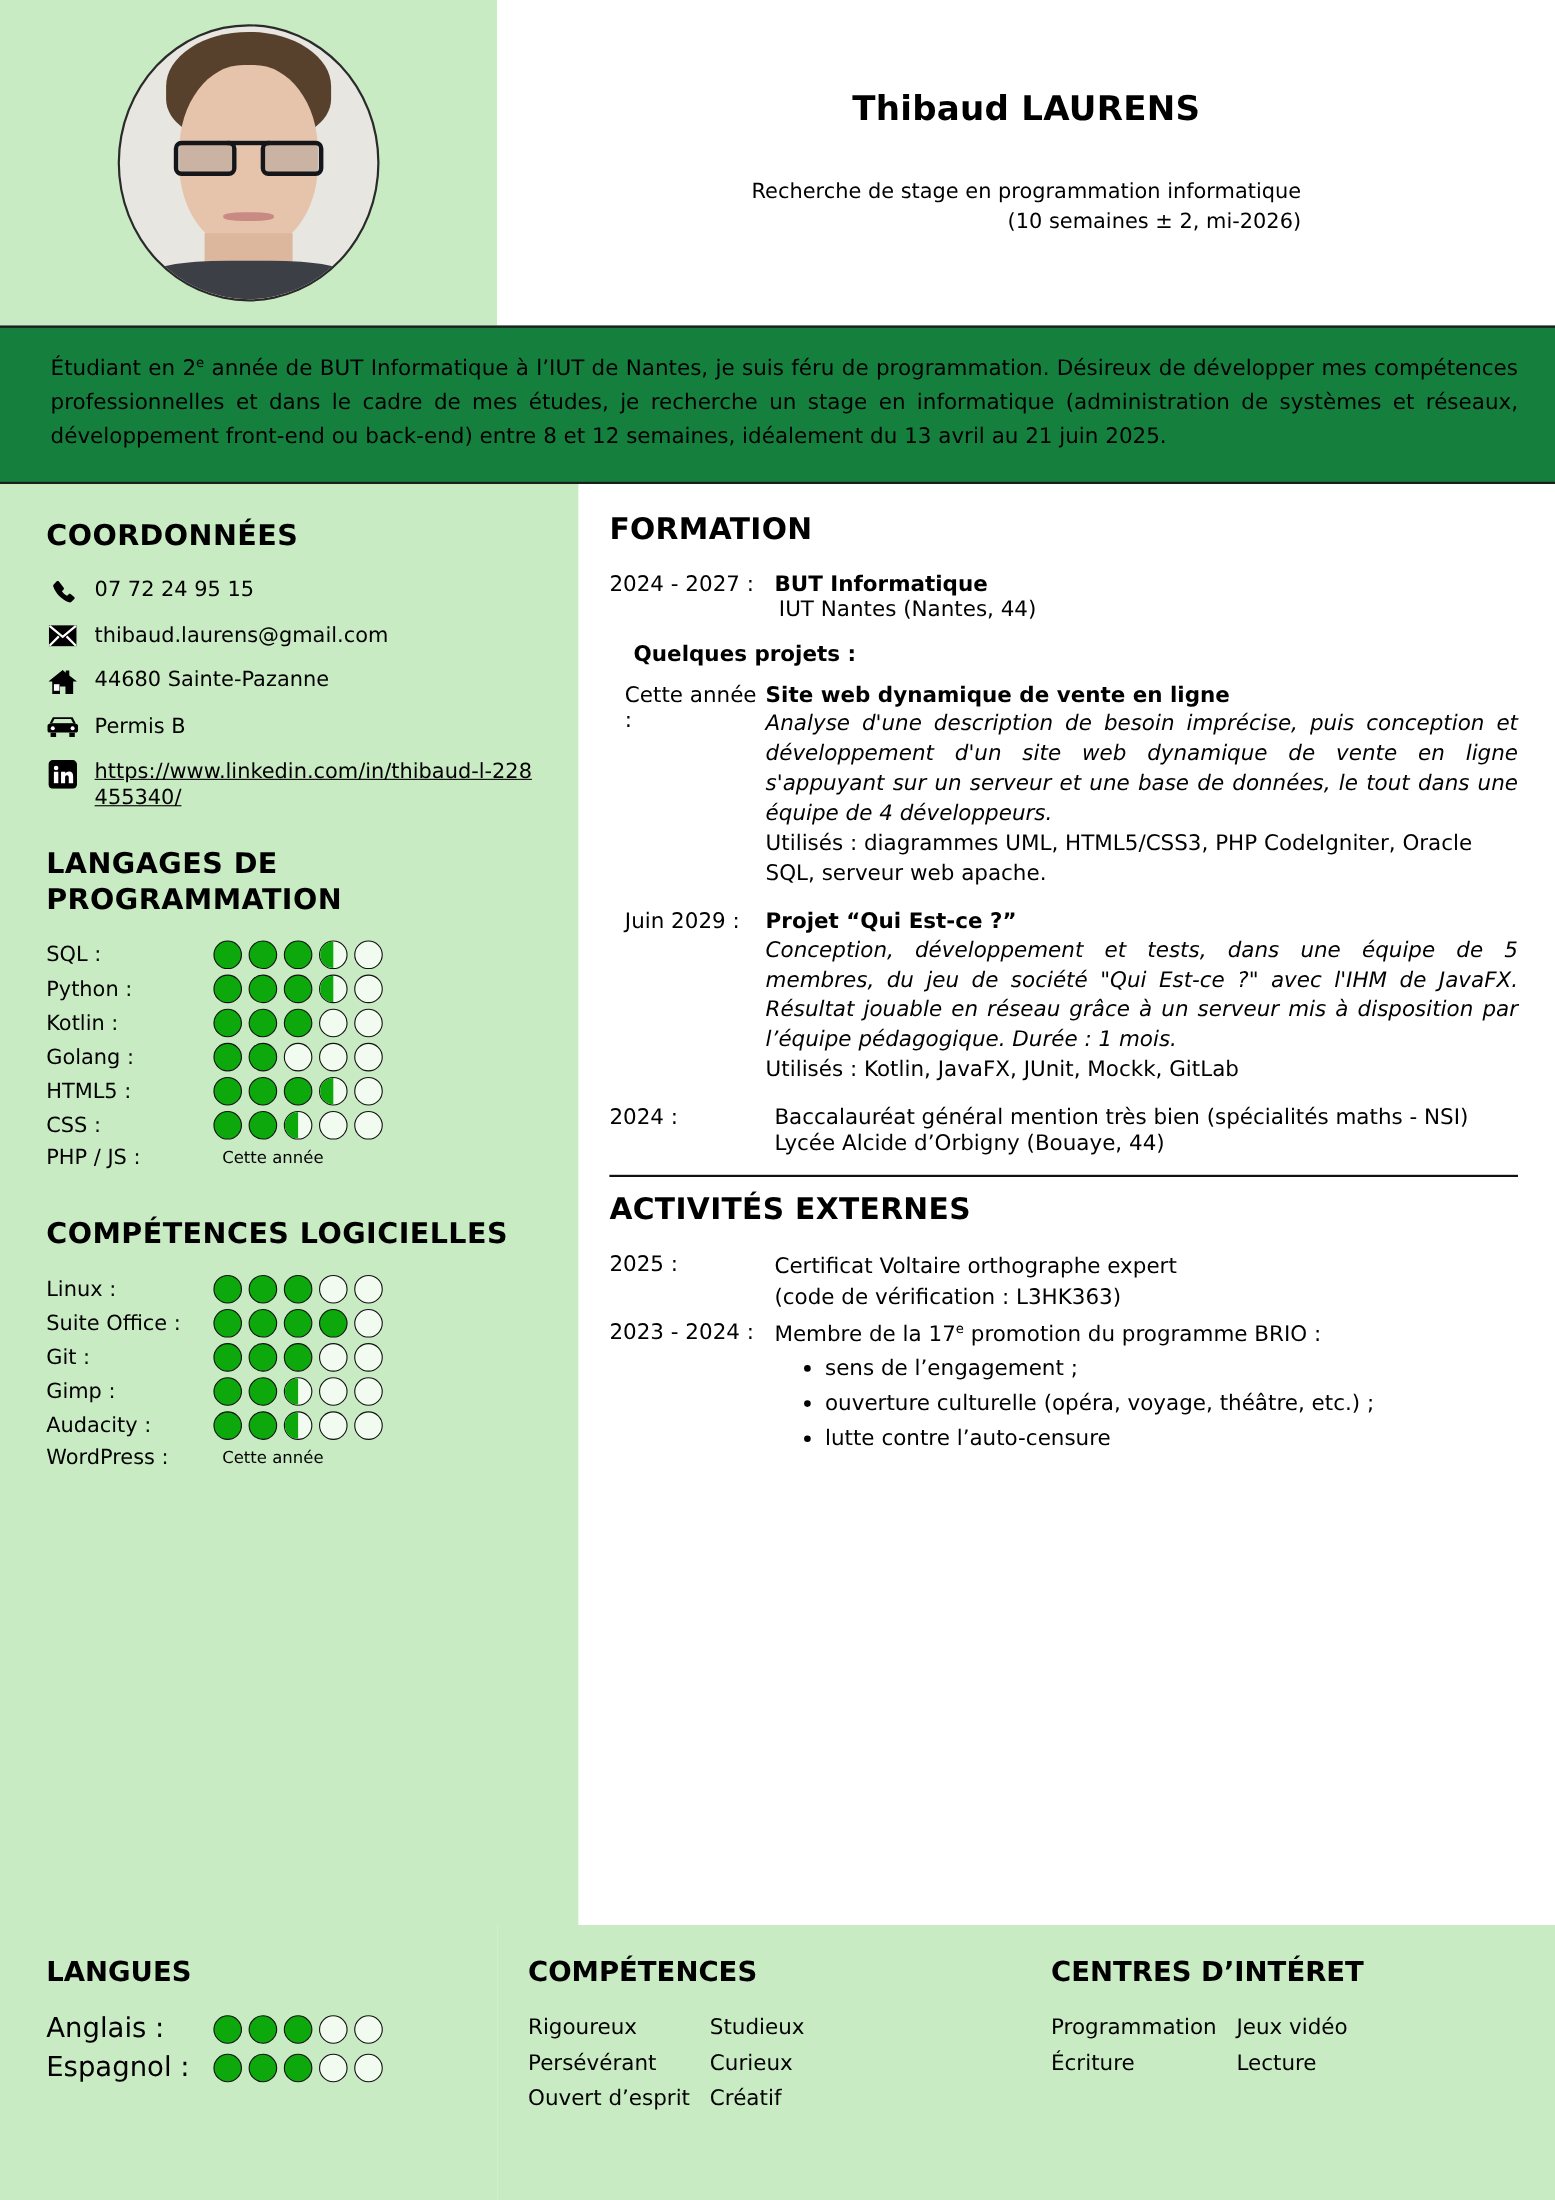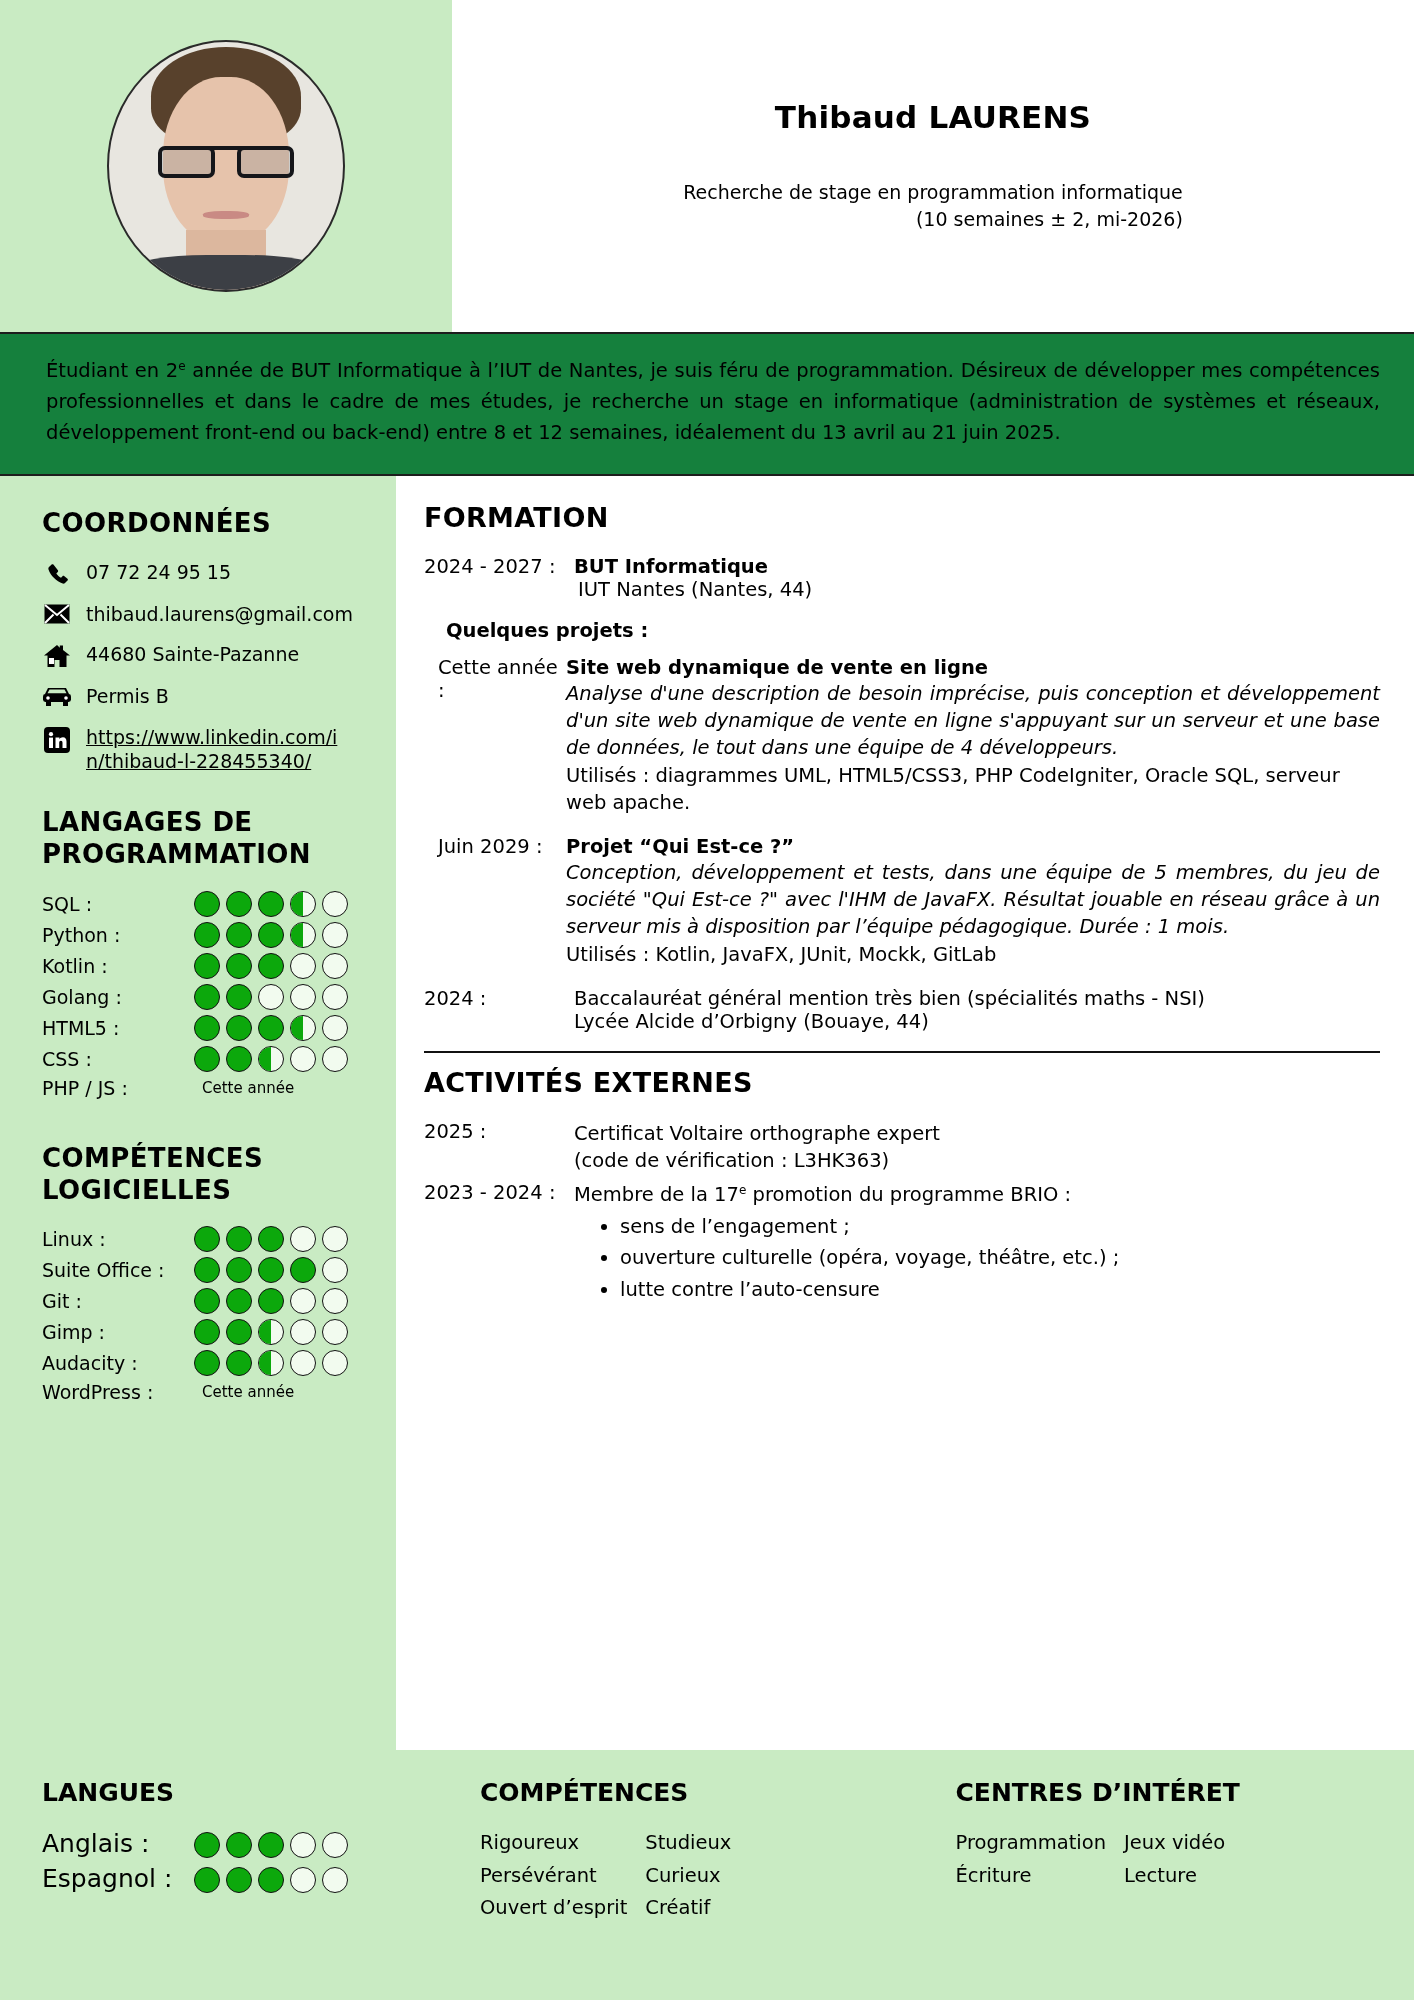--- a/index.html
+++ b/index.html
@@ -6,21 +6,21 @@
   html, body { margin:0; padding:0; }
   body {
     width:1414px; height:2000px;
     font-family:"DejaVu Sans","Liberation Sans",sans-serif;
     background:#ffffff; color:#000000;
     position:relative; overflow:hidden;
   }
   .page { position:absolute; inset:0; display:flex; flex-direction:column; }
 
   
-  .header { height:332px; display:flex; flex:0 0 auto; }
+  .header { height:296px; display:flex; flex:0 0 auto; }
   .photo-pane {
     width:452px; background:#c9ebc3; display:flex;
     align-items:center; justify-content:center;
   }
   .avatar {
     width:238px; height:252px; border-radius:50%;
     border:2px solid #2a2a2a; overflow:hidden; position:relative;
     background:#e8e6e0;
   }
   .avatar .hair { position:absolute; left:18%; top:2%; width:64%; height:40%;
@@ -51,21 +51,21 @@
   .intro {
     background:#15803d; border-top:2px solid #1d1d1d; border-bottom:2px solid #1d1d1d;
     padding:22px 34px 26px 46px; font-size:19.5px; line-height:1.58;
     text-align:justify; flex:0 0 auto;
   }
   .intro sup { font-size:12px; vertical-align:super; }
 
   
   .body { flex:1; display:flex; min-height:0; }
   .sidebar {
-    width:396px; background:#c9ebc3; padding:32px 0 0 0;
+    width:526px; background:#c9ebc3; padding:32px 0 0 0;
     display:flex; flex-direction:column;
   }
   .sidebar-inner { padding:0 42px; }
   .main { flex:1; background:#ffffff; padding:26px 34px 0 28px; }
 
   h2.side-head {
     font-size:26px; font-weight:bold; letter-spacing:.4px;
     margin:0 0 20px 0; line-height:1.22;
   }
   .contact-list { margin:0 0 8px 0; }

